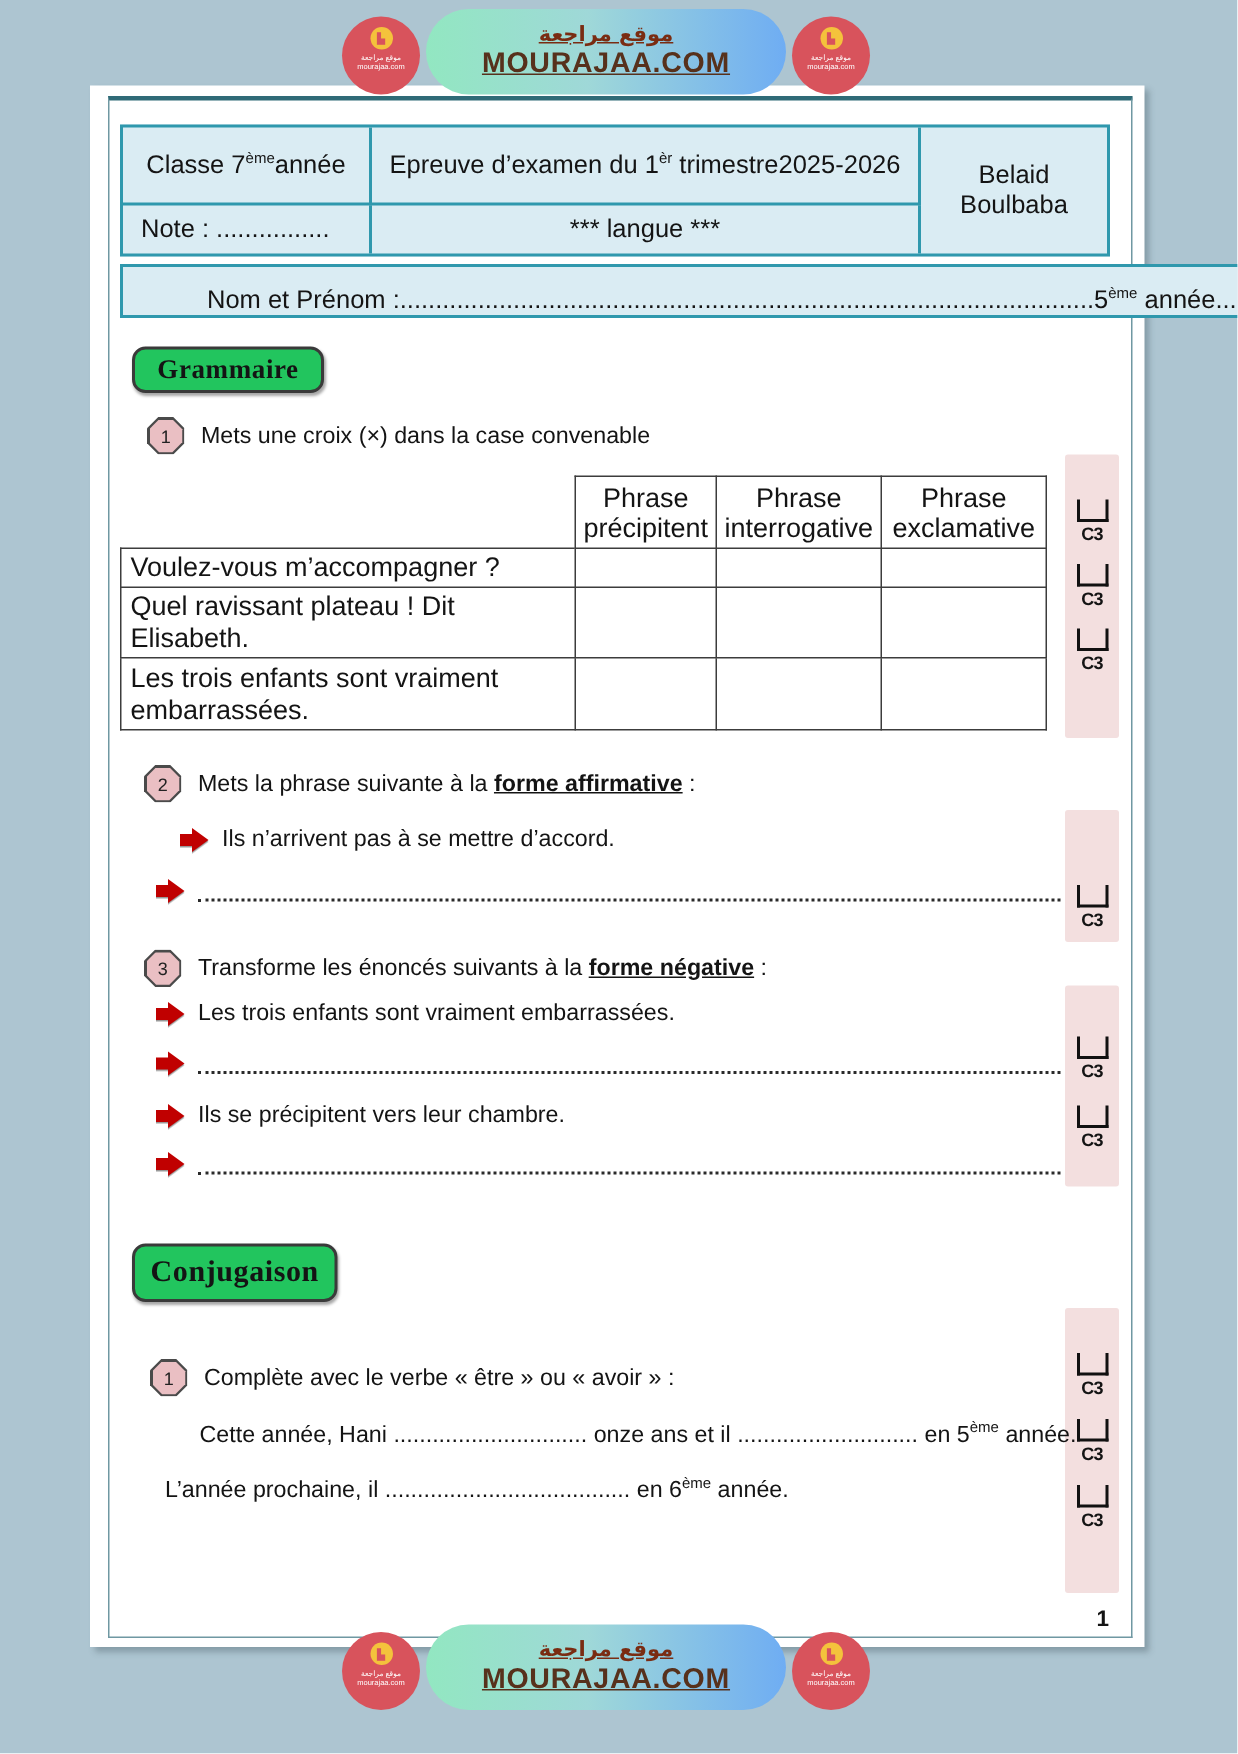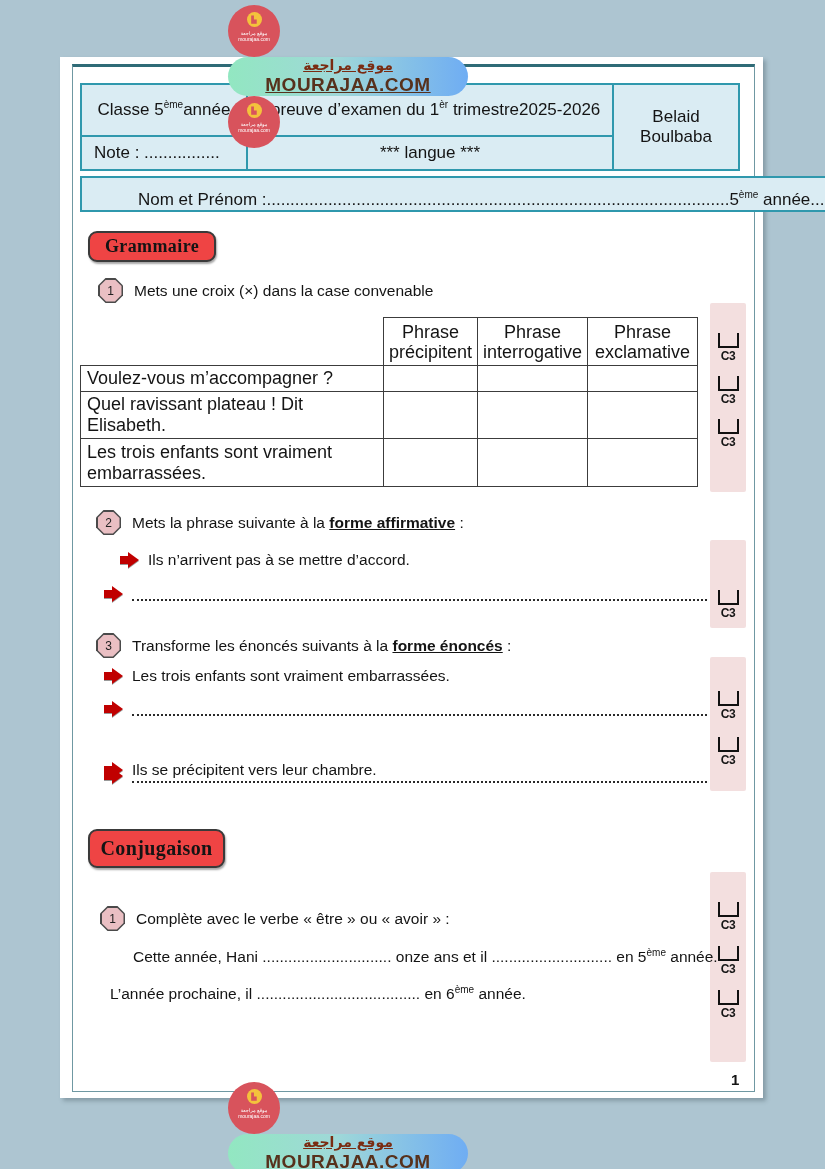--- a/index.html
+++ b/index.html
@@ -7,22 +7,22 @@
   .canvas { position:relative; width:825px; height:1169px; background:#adc5d1; overflow:hidden;
             font-family:"Liberation Sans", sans-serif; color:#141414; }
 
   
   .page { position:absolute; left:60px; top:57px; width:703px; height:1041px; background:#ffffff;
           box-shadow:3px 3px 4px rgba(60,80,90,.35); }
   .page-frame { position:absolute; left:72px; top:64px; width:683px; height:1028px;
           border:1.5px solid #6f98a2; border-top:3.5px solid #2f6b77; pointer-events:none; }
 
   
-  .banner { position:absolute; left:228px; width:352px; height:58px; display:flex; align-items:flex-start;
-            justify-content:space-between; z-index:5;flex-direction:column; }
+  .banner { position:absolute; left:228px; width:352px; height:58px; display:flex; align-items:flex-end;
+            justify-content:space-between; z-index:5; }
   .banner-top { top:5px; } .banner-bottom { top:1082px; }
   .logo-circle { width:52px; height:52px; border-radius:50%; background:#d8535c; position:relative;
             display:flex; flex-direction:column; align-items:center; justify-content:flex-start; flex:0 0 auto; }
   .logo-dot { margin-top:7px; width:15px; height:15px; border-radius:50%; background:#f4c23c;
             display:flex; align-items:center; justify-content:center; font-size:7px; color:#d8535c; }
   .logo-txt { color:#ffffff; font-size:5px; line-height:6px; text-align:center; margin-top:3px; }
   .pill { width:240px; height:57px; border-radius:29px; background:linear-gradient(90deg,#92e7c1,#9fd8d8 45%,#6fadf3);
             display:flex; flex-direction:column; align-items:center; justify-content:center; }
   .pill-ar { font-family:"DejaVu Sans", sans-serif; font-weight:bold; font-size:14px; color:#7a2c12;
             text-decoration:underline; line-height:17px; }
@@ -35,21 +35,21 @@
   .hc-classe { left:0; top:0; width:166px; height:52px; border-right:2px solid #2f98ad; border-bottom:2px solid #2f98ad; }
   .hc-epreuve { left:166px; top:0; width:366px; height:52px; border-right:2px solid #2f98ad; border-bottom:2px solid #2f98ad; flex-direction:row; }
   .hc-teacher { left:532px; top:0; width:124px; height:84px; flex-direction:column; }
   .hc-note { left:0; top:52px; width:166px; height:32px; border-right:2px solid #2f98ad; justify-content:flex-start; padding-left:12px; }
   .hc-subject { left:166px; top:52px; width:366px; height:32px; border-right:2px solid #2f98ad; }
   .hdr-name { position:absolute; left:80px; top:176px; width:788px; height:36px; background:#daecf3;
             border:2px solid #2f98ad; display:flex; align-items:flex-end; padding-left:56px; font-size:17px; }
   .sup { font-size:10px; vertical-align:super; line-height:0; }
 
   
-  .section-box { position:absolute; background:#ef4444; border:2px solid #3a3a3a; border-radius:9px;
+  .section-box { position:absolute; background:#22c55e; border:2px solid #3a3a3a; border-radius:9px;
             display:flex; align-items:center; justify-content:center; box-shadow:1px 2px 2px rgba(0,0,0,.35);
             font-family:"Liberation Serif", serif; font-weight:bold; font-size:18px; letter-spacing:.4px; }
   .box-grammaire { left:88px; top:231px; width:128px; height:31px; }
   .box-conjugaison { left:88px; top:829px; width:137px; height:39px; font-size:20px; }
 
   
   .q-line { position:absolute; display:flex; align-items:center; gap:11px; font-size:15.5px; }
   .octagon { position:relative; width:25px; height:25px; flex:0 0 auto;
             clip-path:polygon(30% 0%,70% 0%,100% 30%,100% 70%,70% 100%,30% 100%,0% 70%,0% 30%); background:#4a4a4a; }
   .octagon-in { position:absolute; inset:1.5px; clip-path:polygon(30% 0%,70% 0%,100% 30%,100% 70%,70% 100%,30% 100%,0% 70%,0% 30%);
@@ -107,21 +107,21 @@
       <div class="logo-txt"><span>موقع مراجعة</span><br>
         <span>mourajaa.com</span></div>
     </div>
   </div>
 
   <div class="page"></div>
   <div class="page-frame"></div>
 
   <div class="hdr-table">
     <div class="hcell hc-classe">
-      <span><span>Classe 5</span><span class="sup">ème</span><span>année</span></span>
+      <span><span>Classe 7</span><span class="sup">ème</span><span>année</span></span>
     </div>
     <div class="hcell hc-epreuve">
       <span><span>Epreuve d’examen du 1</span><span class="sup">èr</span><span> trimestre</span></span>
       <span>2025-2026</span>
     </div>
     <div class="hcell hc-teacher">
       <span>Belaid</span>
       <span>Boulbaba</span>
     </div>
     <div class="hcell hc-note">
@@ -223,37 +223,37 @@
     <div class="score-mark">
         <div class="score-box"></div>
         <div class="score-label">C3</div>
       </div>
   </div>
 
   <div class="q-line" style="left:96px; top:633px;">
     <span class="octagon">
         <span class="octagon-in">3</span>
       </span>
-    <span><span>Transforme les énoncés suivants à la </span><span class="u-part">forme énoncés</span><span> :</span></span>
+    <span><span>Transforme les énoncés suivants à la </span><span class="u-part">forme négative</span><span> :</span></span>
   </div>
   <div class="arrow-row" style="left:104px; top:667px; width:600px;">
     <span class="arrow-icon">
         <span class="arrow-stem"></span>
         <span class="arrow-head"></span>
       </span>
     <span>Les trois enfants sont vraiment embarrassées.</span>
   </div>
   <div class="arrow-row" style="left:104px; top:701px; width:603px;">
     <span class="arrow-icon">
         <span class="arrow-stem"></span>
         <span class="arrow-head"></span>
       </span>
     <span class="dotline"></span>
   </div>
-  <div class="arrow-row" style="left:104px; top:761px; width:600px;">
+  <div class="arrow-row" style="left:104px; top:735px; width:600px;">
     <span class="arrow-icon">
         <span class="arrow-stem"></span>
         <span class="arrow-head"></span>
       </span>
     <span>Ils se précipitent vers leur chambre.</span>
   </div>
   <div class="arrow-row" style="left:104px; top:768px; width:603px;">
     <span class="arrow-icon">
         <span class="arrow-stem"></span>
         <span class="arrow-head"></span>

